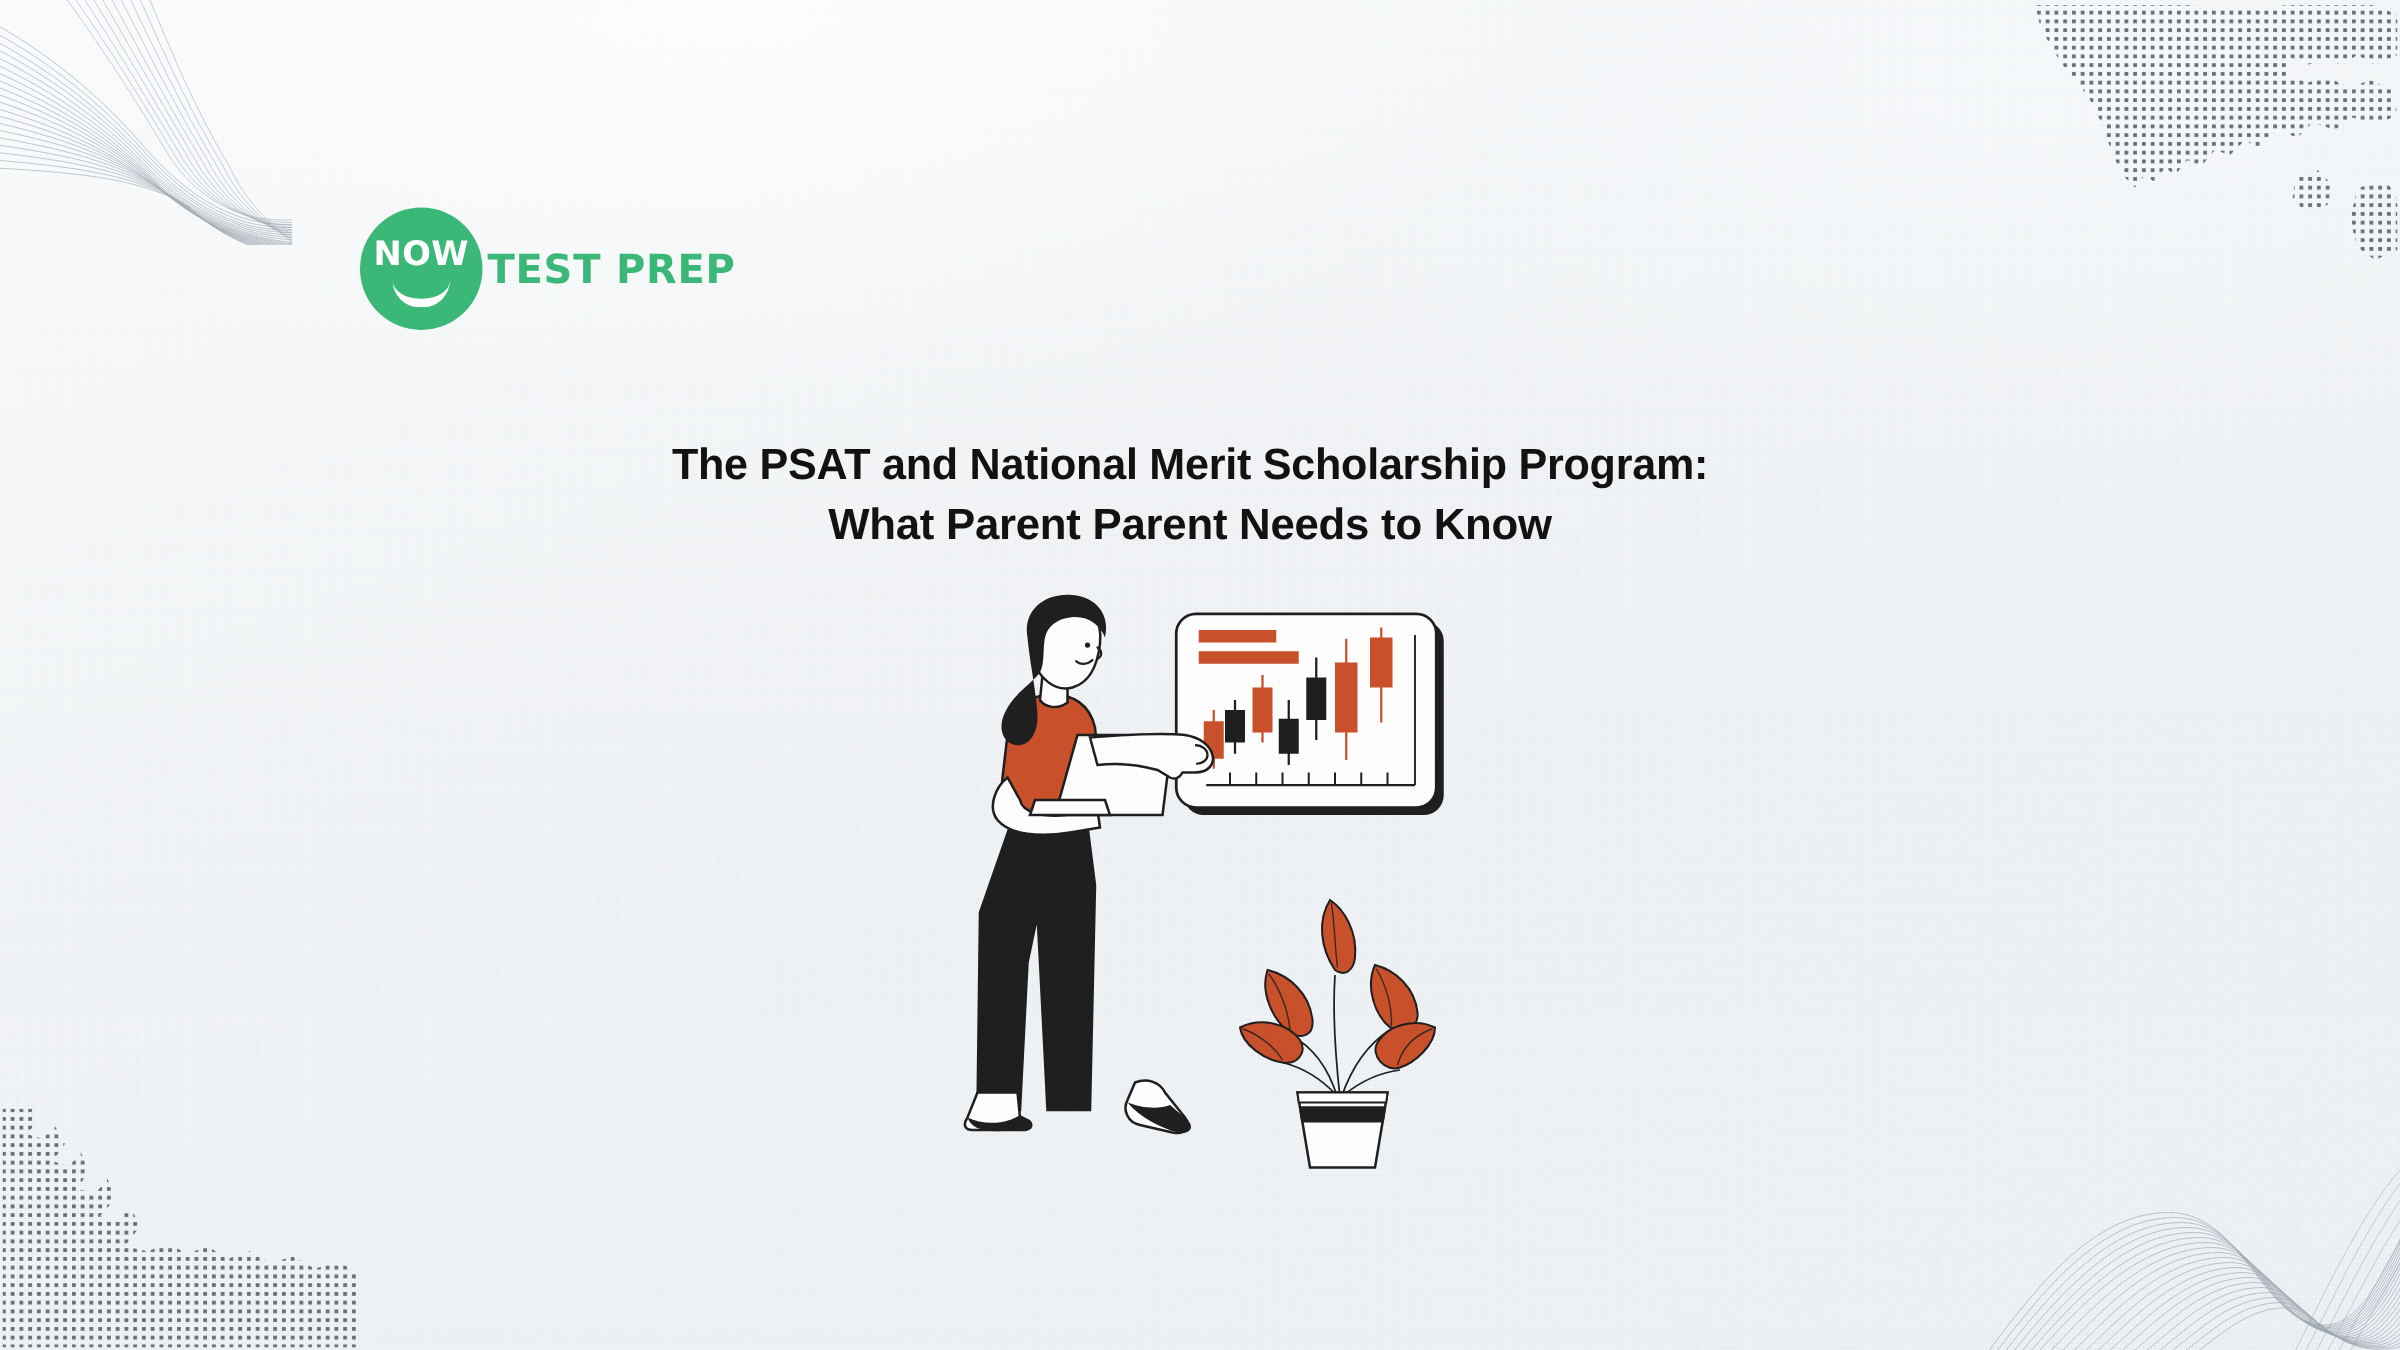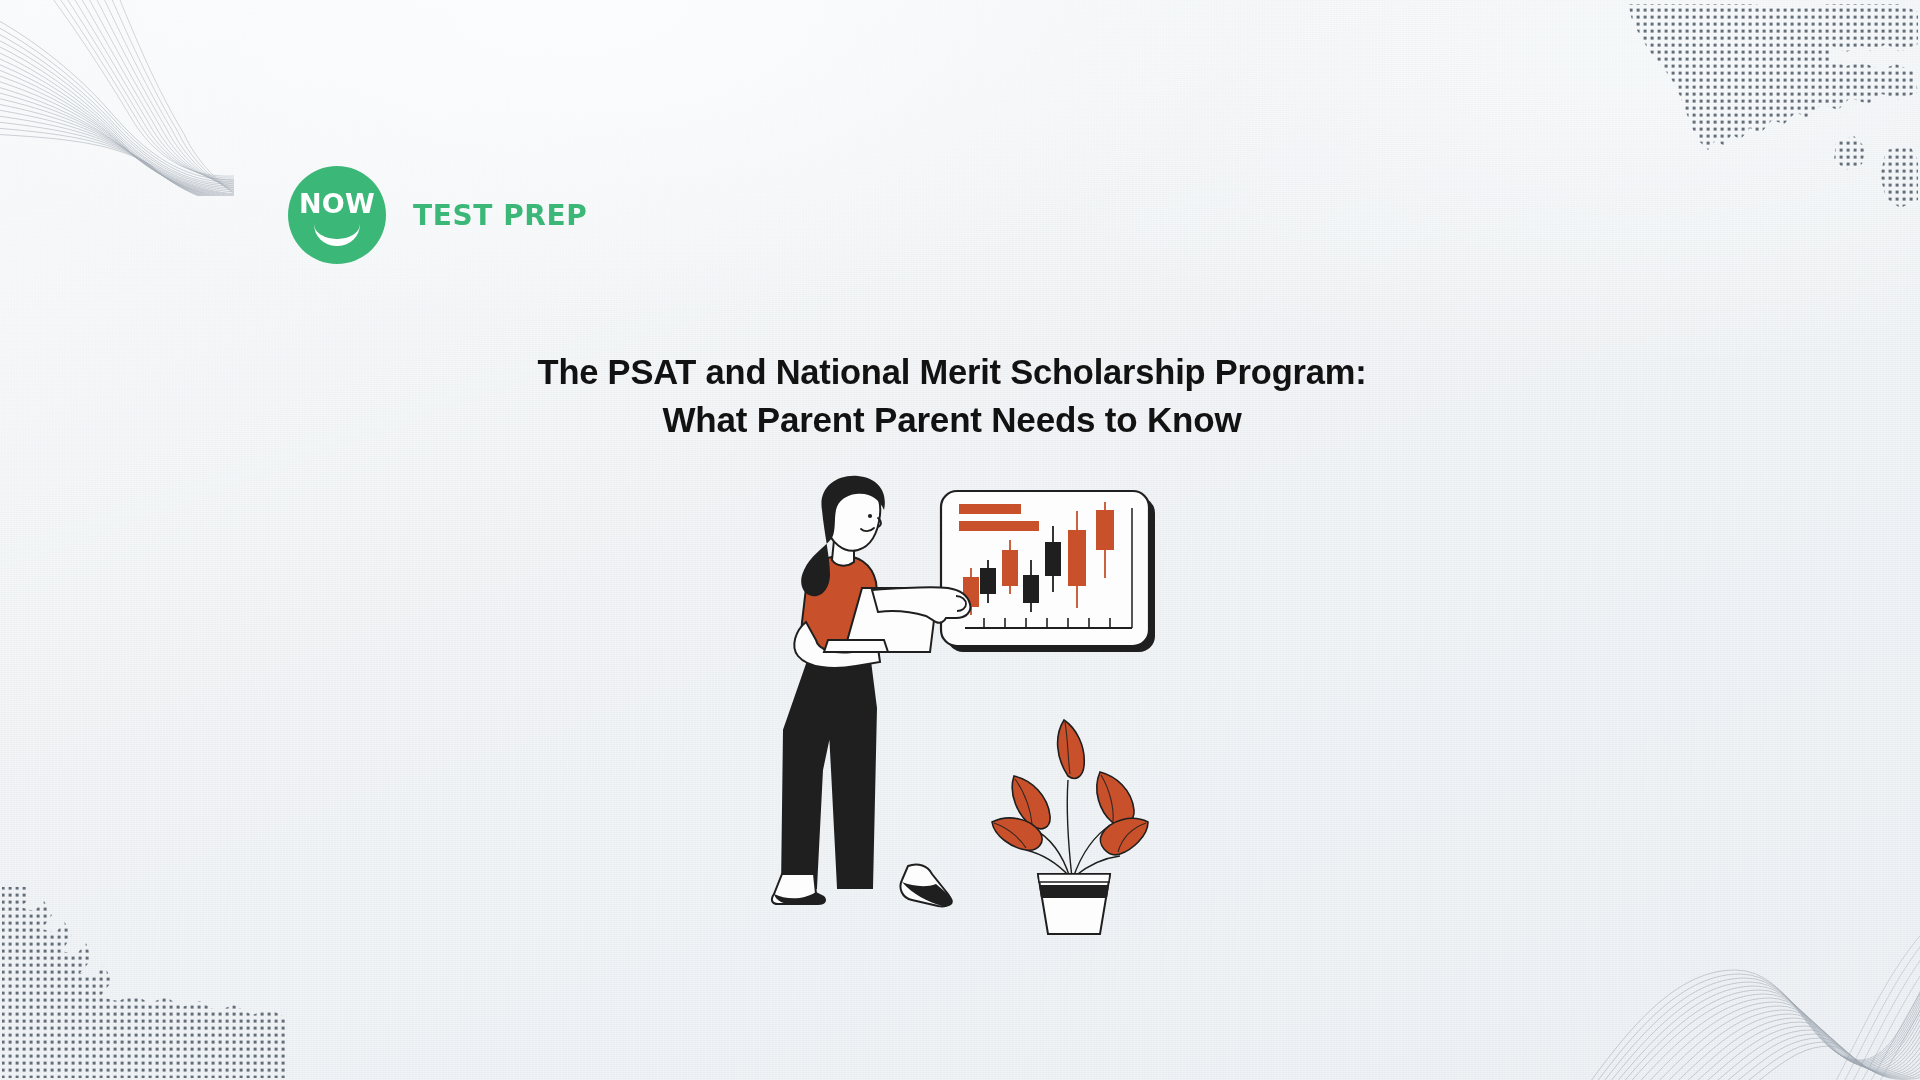--- a/index.html
+++ b/index.html
@@ -26,42 +26,42 @@
   }
   .corner { position:absolute; pointer-events:none; }
   .corner-tl { top:-34px; left:-96px; width:330px; height:230px; }
   .corner-br { bottom:-30px; right:-70px; width:430px; height:300px; }
   .corner-tr { top:0; right:0; width:320px; height:215px; }
   .corner-bl { bottom:0; left:0; width:290px; height:195px; }
 
   
   .logo-wrap {
     position:absolute; left:288px; top:166px;
-    display:flex; align-items:center; gap:27px;
+    display:flex; align-items:center; gap:4px;
   }
   .logo-mark {
     width:98px; height:98px; border-radius:50%;
     background:#3bb878;
     position:relative; flex:none;
     display:flex; align-items:center; justify-content:center;
     flex-direction:column;
   }
   .logo-mark-text {
     color:#fff; font-weight:800; font-size:27px;
     letter-spacing:.3px; line-height:1;
     margin-top:6px;
     font-family:"DejaVu Sans", sans-serif;
   }
   .logo-smile {
     width:46px; height:22px; margin-top:7px;
     border-bottom:7px solid #fff;
     border-radius:0 0 46px 46px;
   }
   .logo-word {
-    color:#3bb878; font-weight:800; font-size:28px;
+    color:#3bb878; font-weight:800; font-size:32px;
     letter-spacing:.6px; white-space:nowrap;
     font-family:"DejaVu Sans", sans-serif;
   }
 
   
   .title {
     position:absolute; left:0; right:16px; top:348px;
     text-align:center;
     color:#121212;
     font-weight:700;

